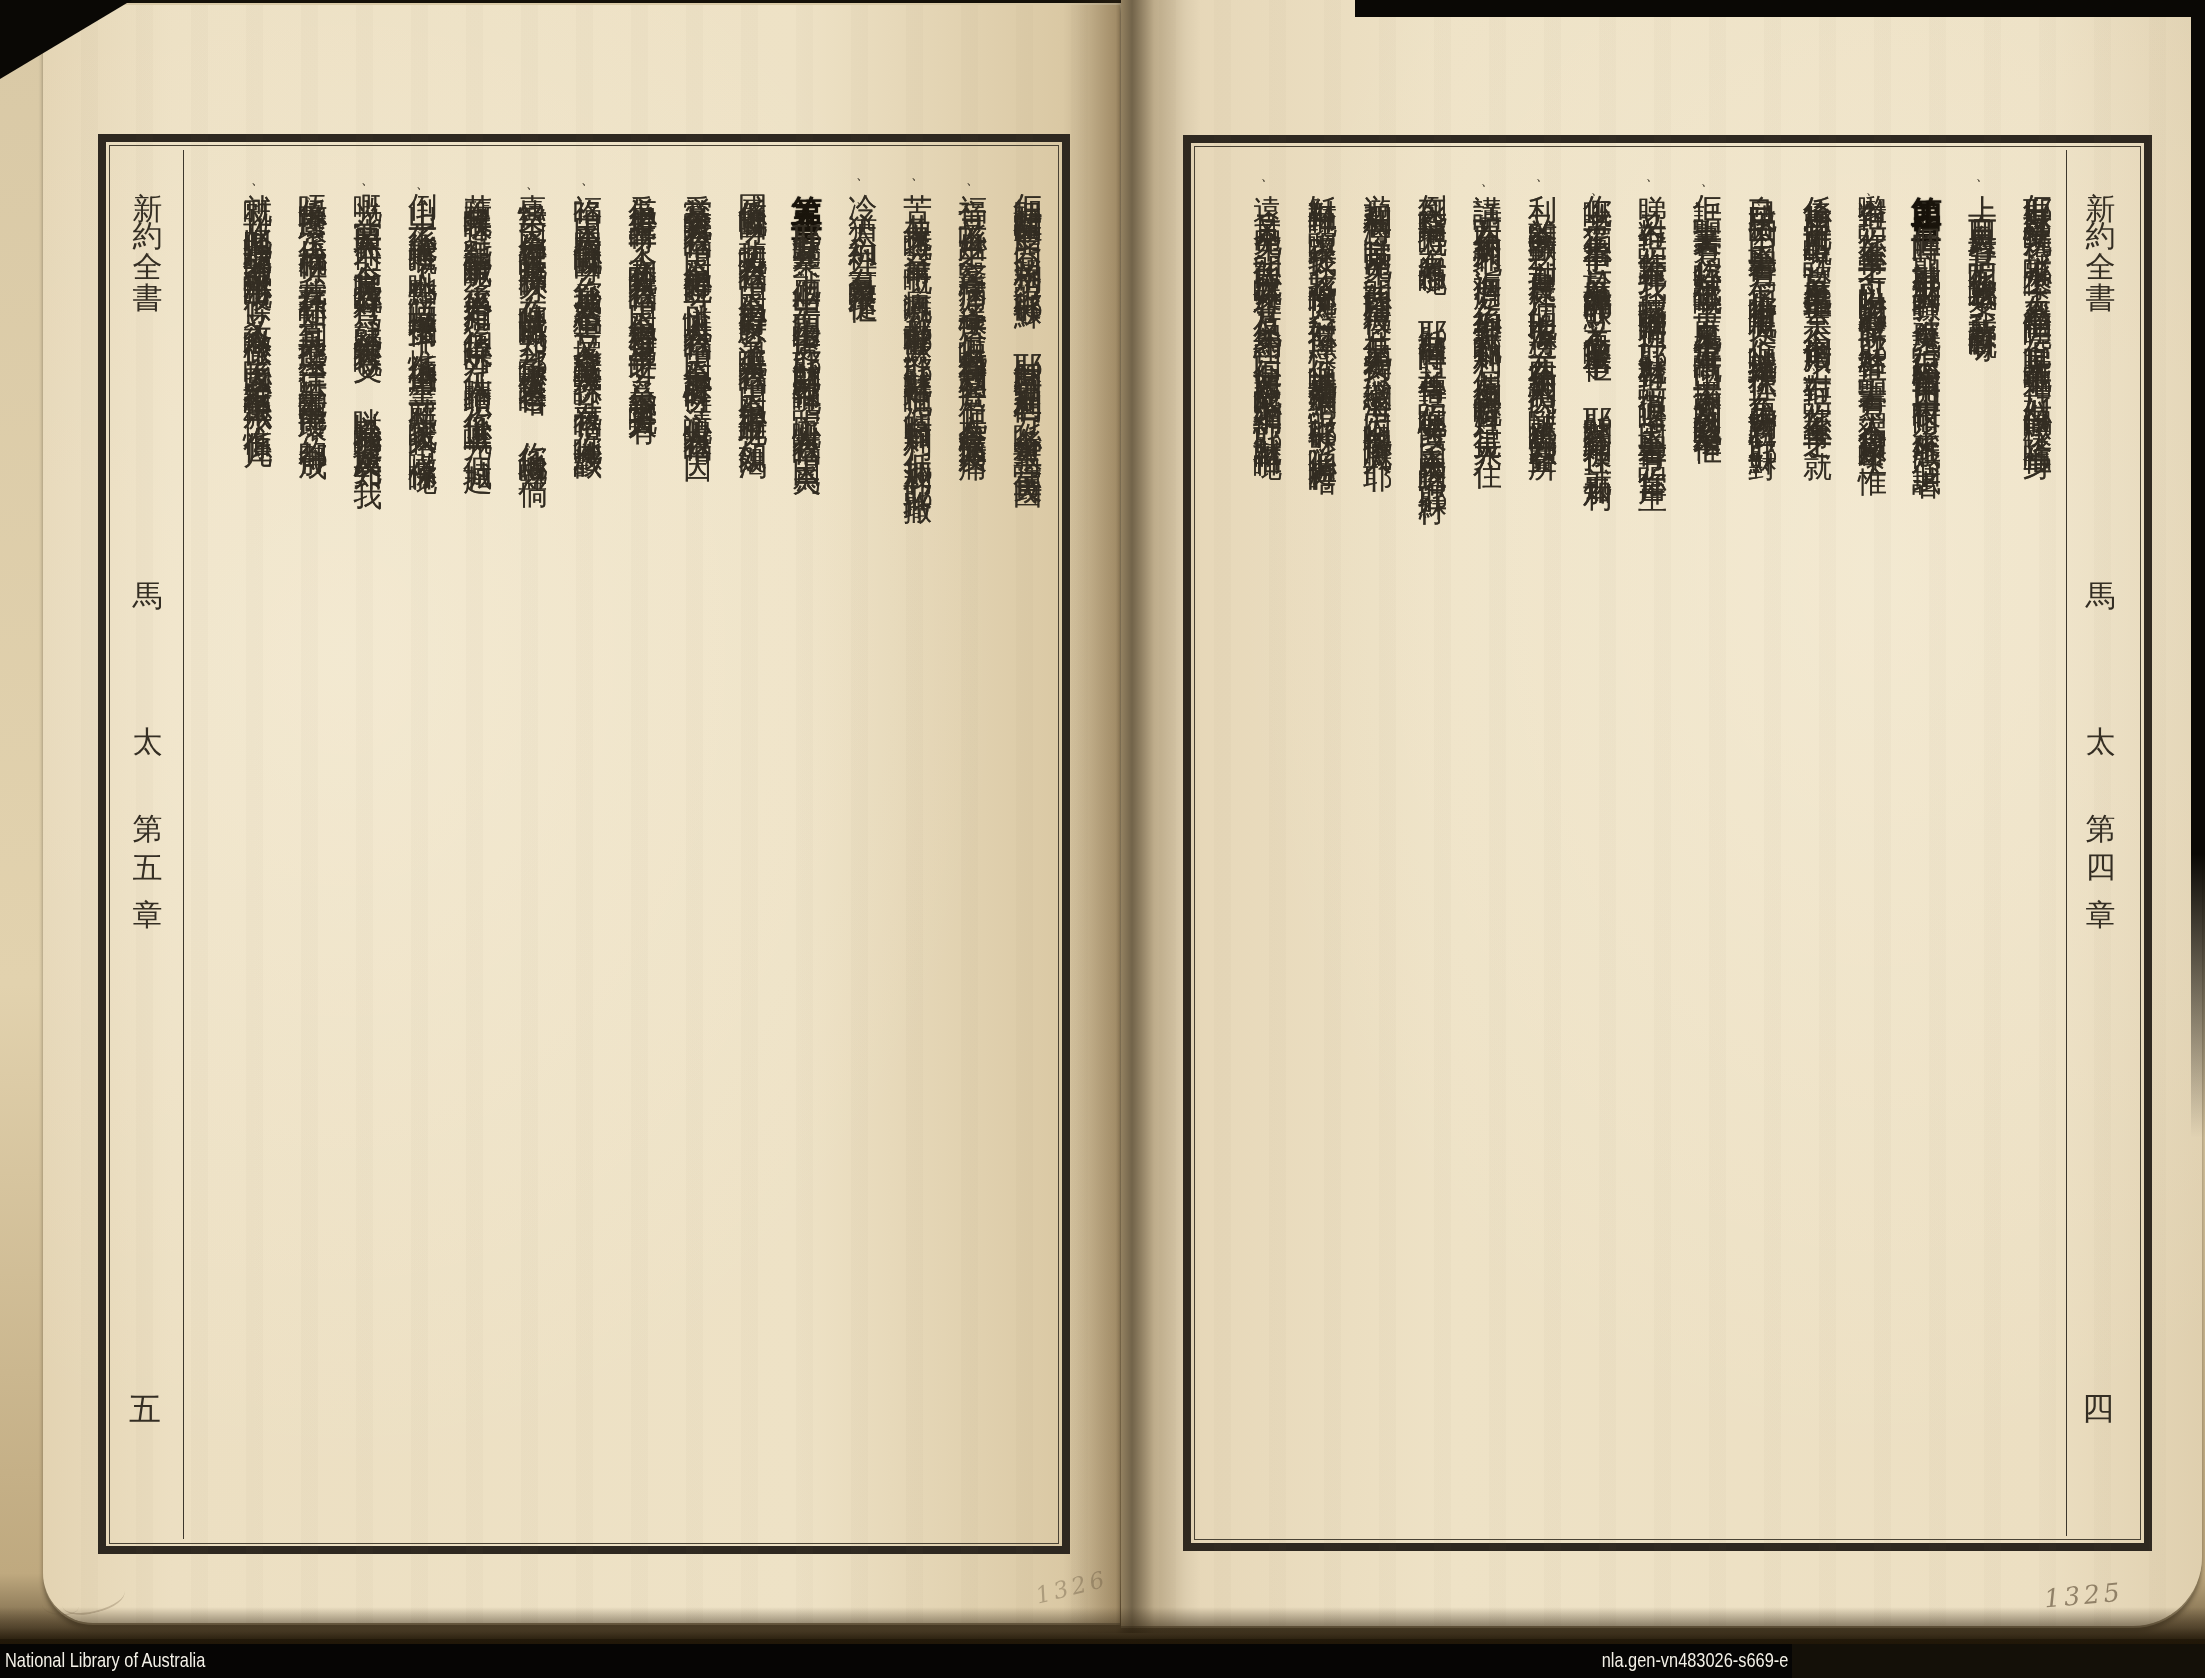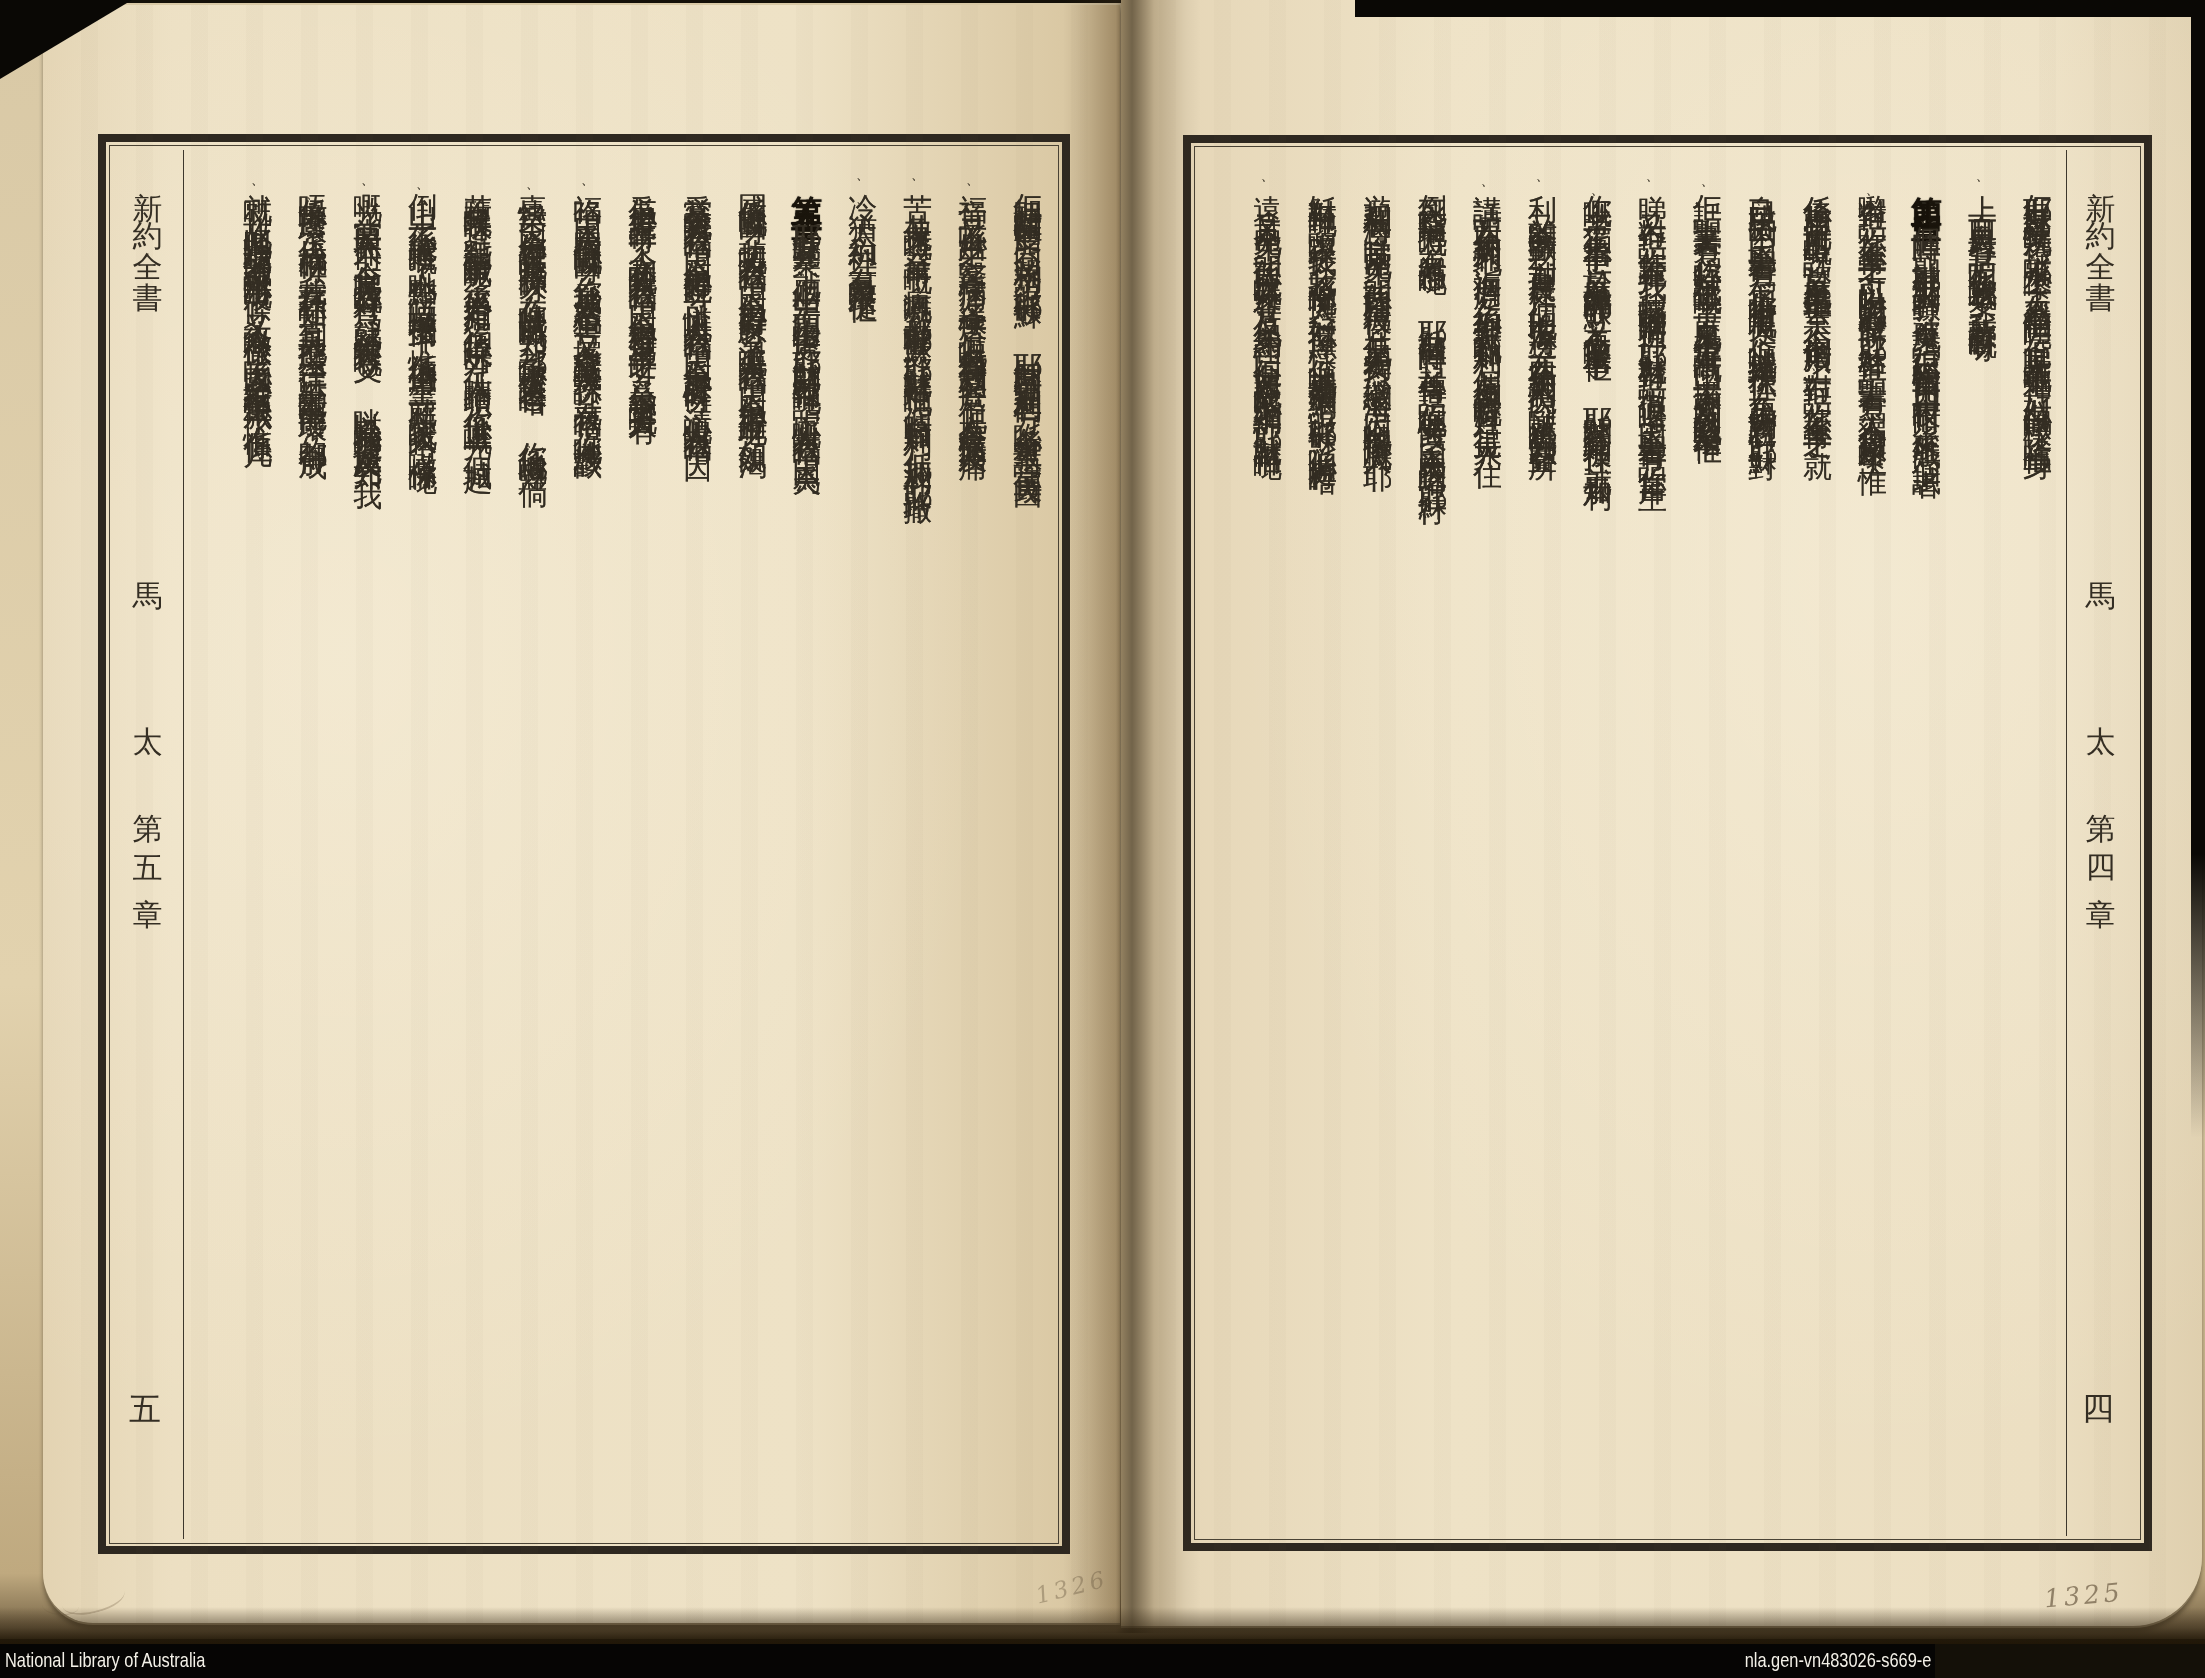--- a/index.html
+++ b/index.html
@@ -66,21 +66,21 @@
   
   .pencil{position:absolute;font-family:"DejaVu Serif",serif;font-style:italic;
       color:rgba(104,88,64,.8);letter-spacing:3.7px;}
   .pencil.p-left{left:1035px;top:1574px;font-size:23px;transform:rotate(-14deg);opacity:.5;}
   .pencil.p-right{left:2044px;top:1580px;font-size:25.4px;transform:rotate(-5deg);opacity:.85;}
   .scribble{position:absolute;left:61px;top:1583px;width:64px;height:27.5px;
       border-bottom:2.1px solid rgba(115,96,70,.3);border-radius:48%;transform:rotate(-14deg);}
   .scribble::after{content:"";position:absolute;left:-20px;top:5.3px;width:37px;height:18px;
       border-bottom:1.6px solid rgba(115,96,70,.25);border-radius:50%;transform:rotate(18deg);}
   
-  .bar{position:absolute;left:0;bottom:0;width:1935px;height:34px;background:#060504;}
+  .bar{position:absolute;left:0;bottom:0;width:1792px;height:34px;background:#060504;}
   .bar-label{position:absolute;top:4.2px;font-family:"Liberation Sans",sans-serif;
       font-size:21px;font-stretch:condensed;color:#f4f1e8;white-space:nowrap;}
   .bar-label.l{left:5.3px;transform:scaleX(.78);transform-origin:left center;}
   .bar-label.r{right:3.2px;transform:scaleX(.78);transform-origin:right center;}
 </style>
 </head>
 <body>
 
 <div id="scan">
   <div class="under"></div>

